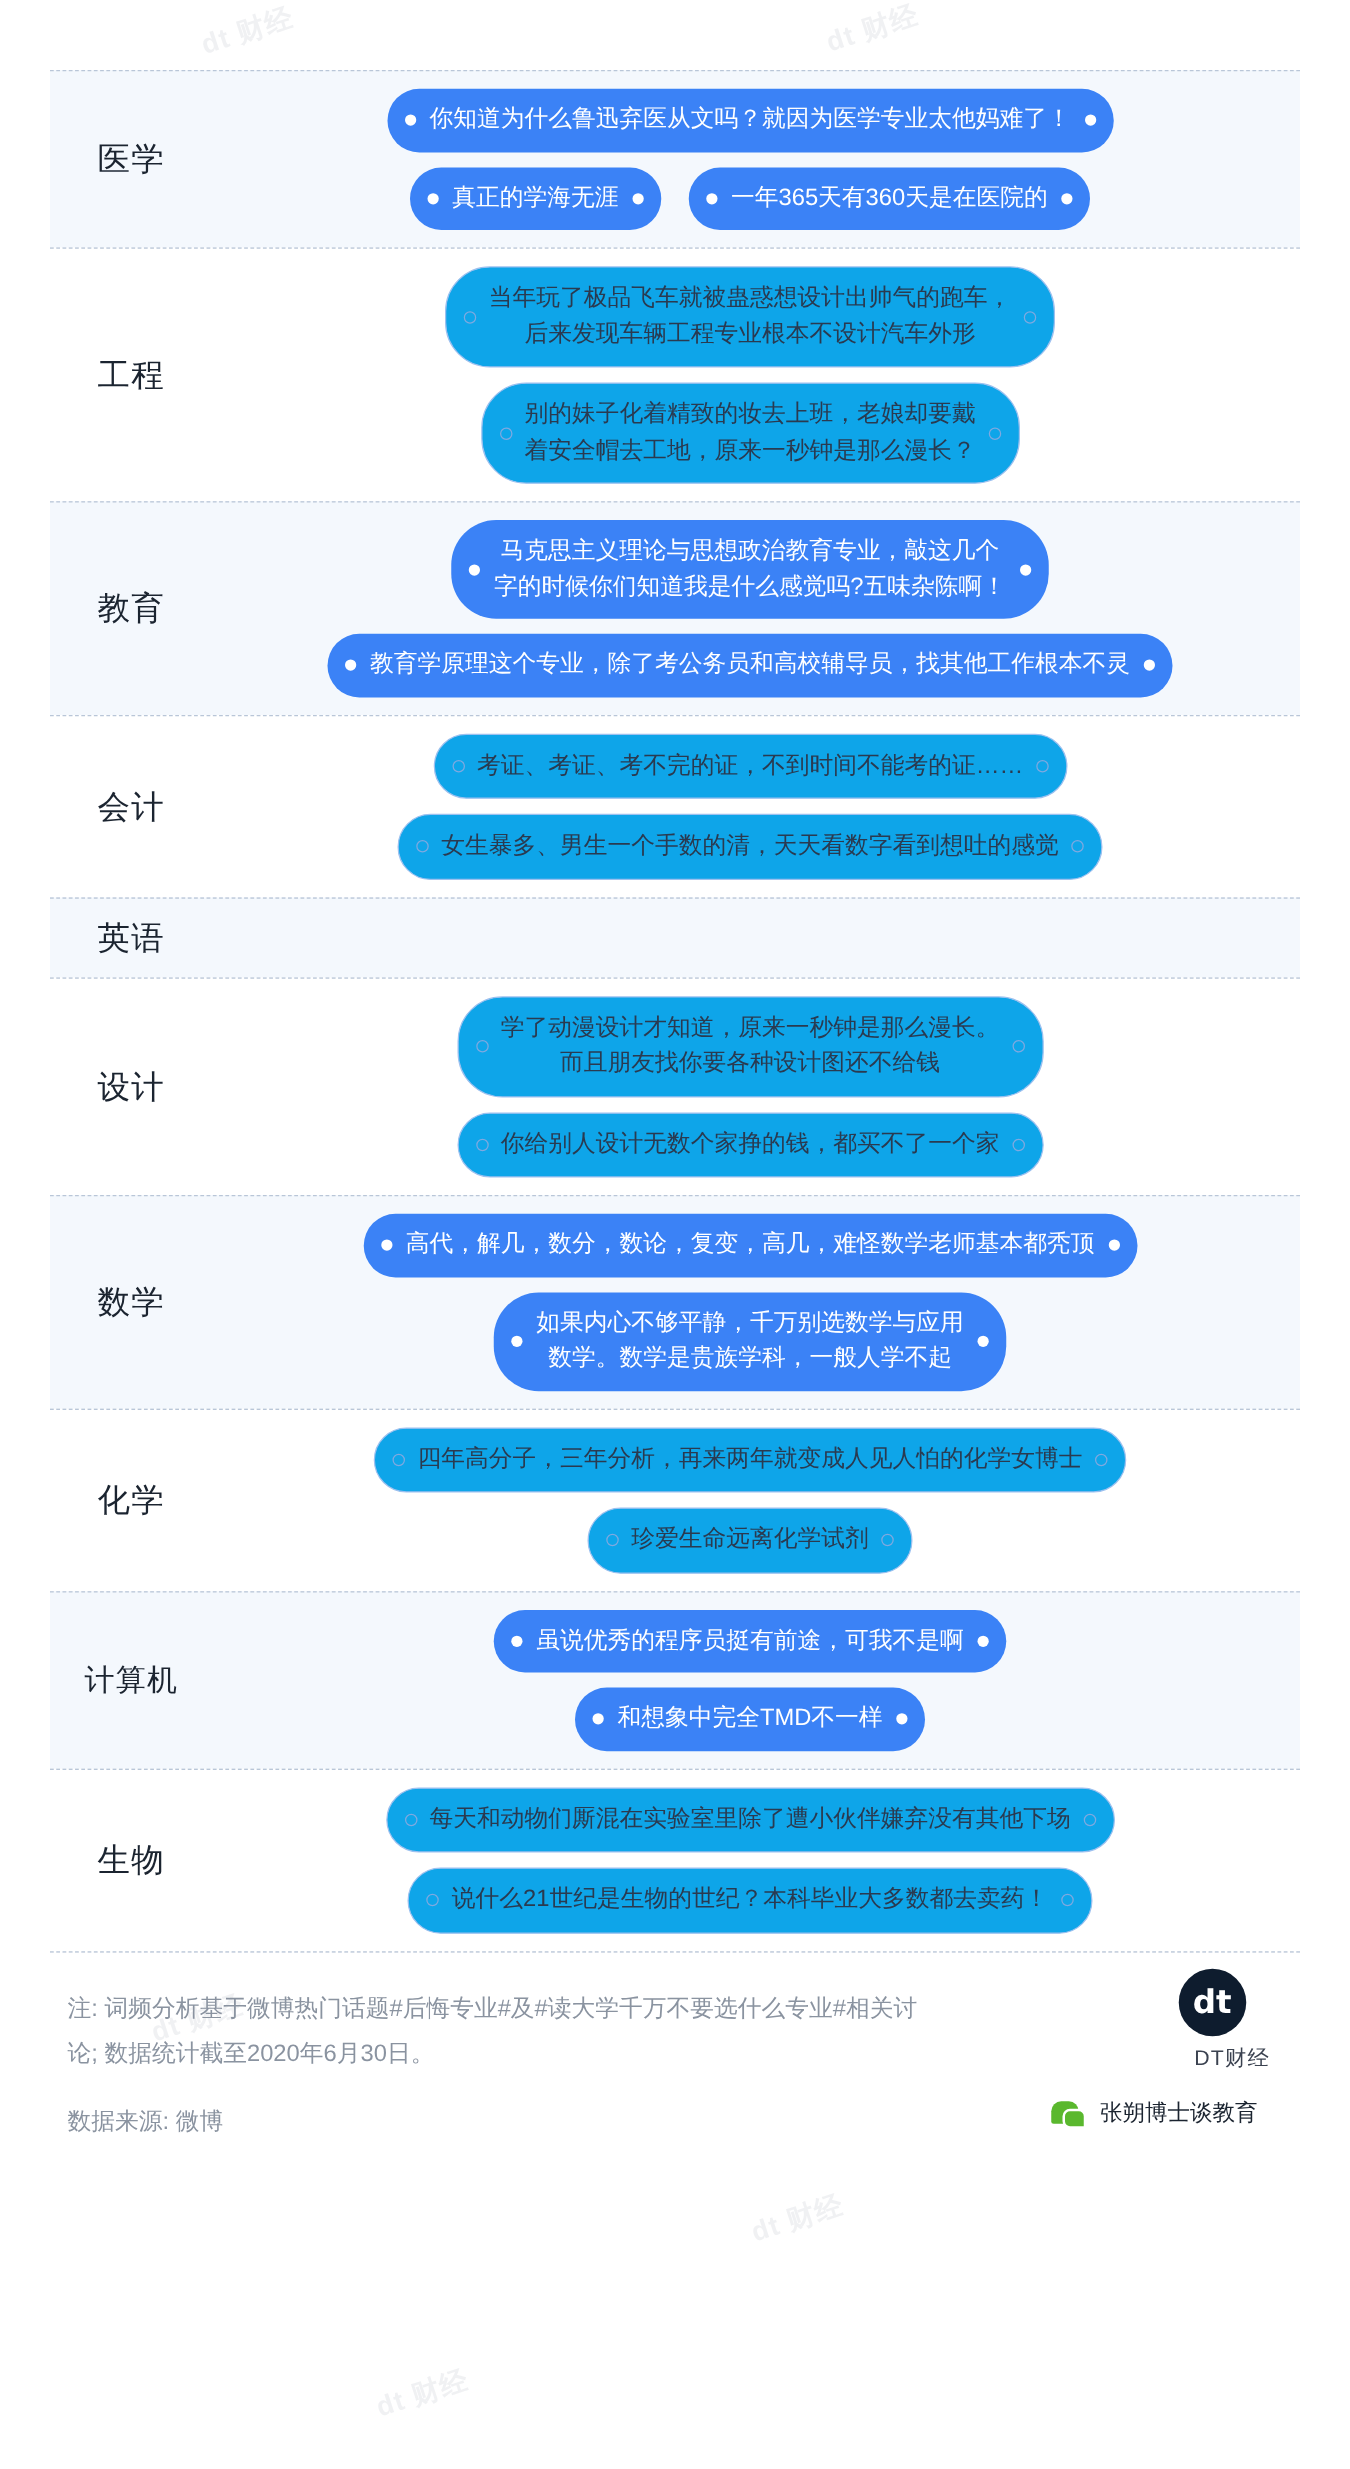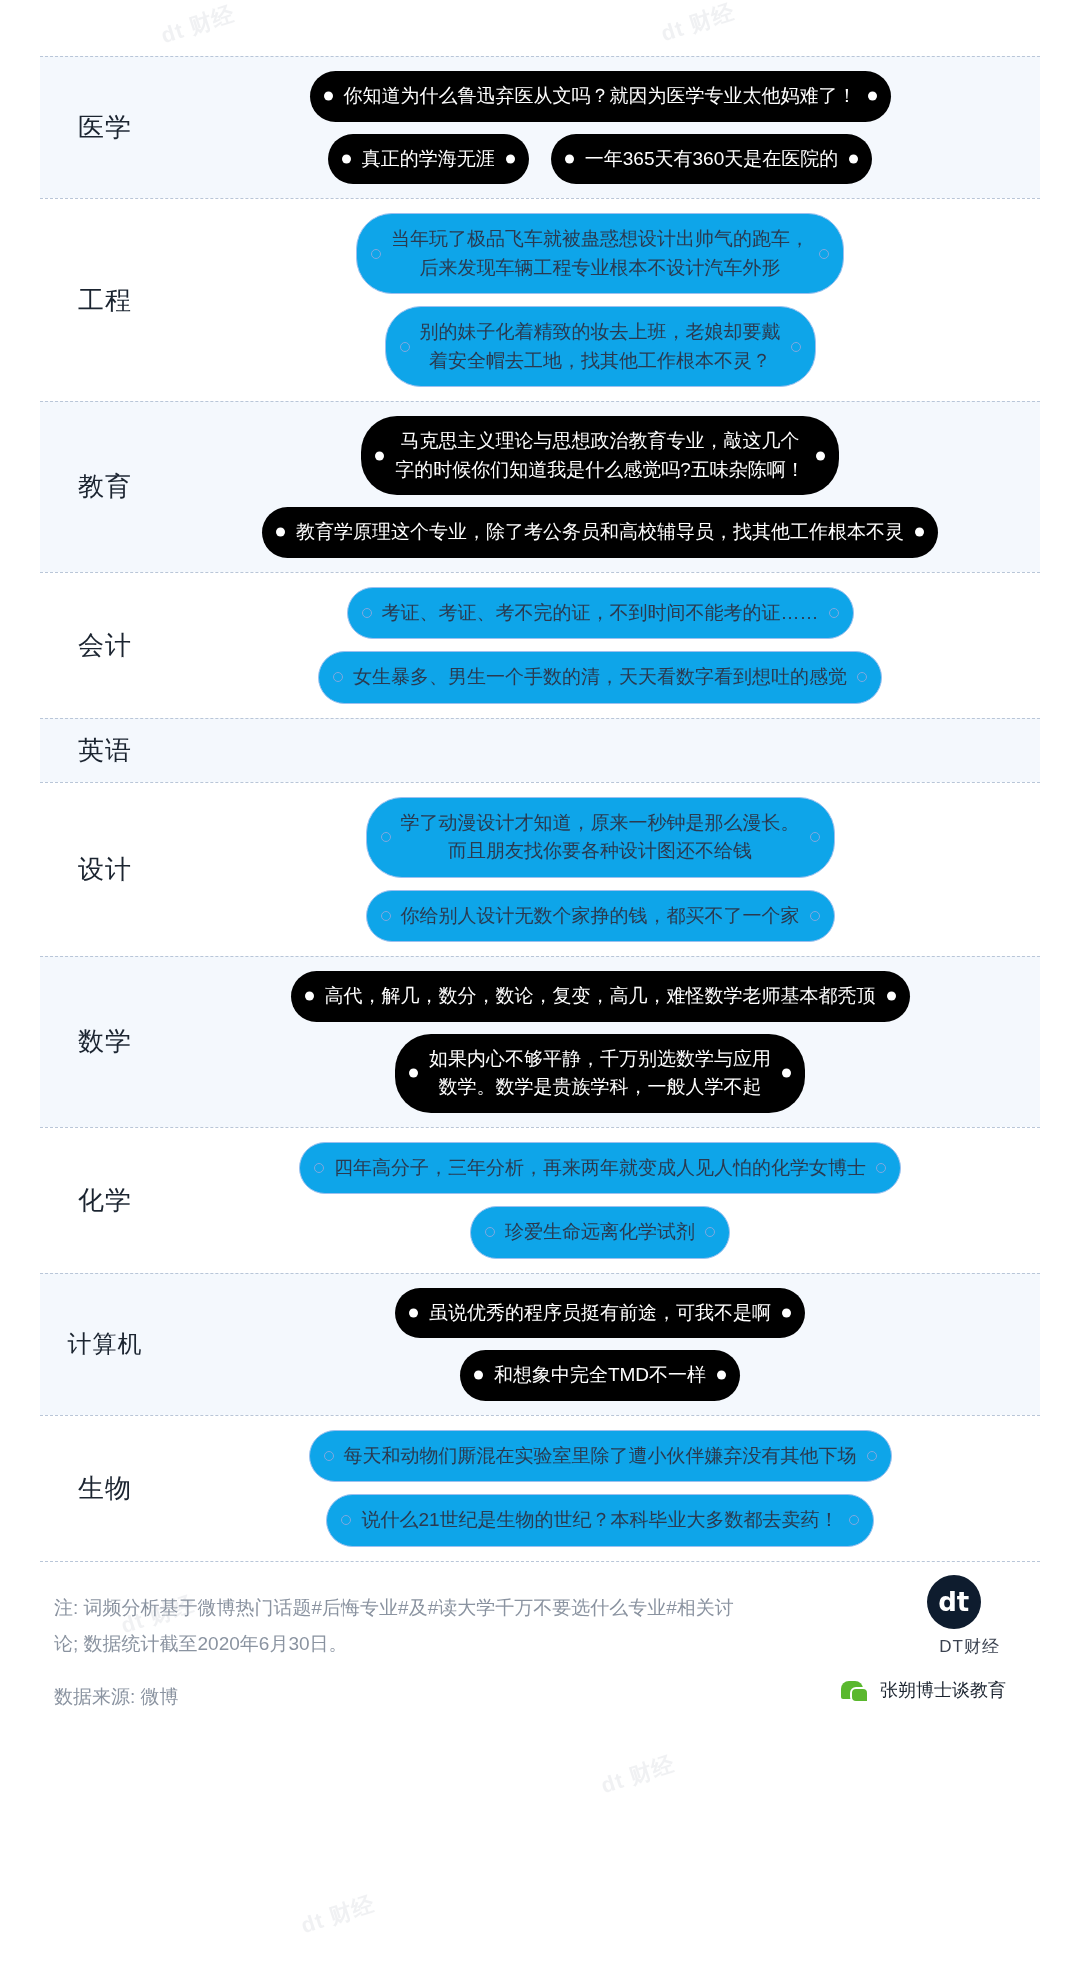--- a/index.html
+++ b/index.html
@@ -106,21 +106,21 @@
     border-radius: 36px;
     padding: 11px 34px;
     font-size: 19px;
     line-height: 1.5;
     box-sizing: border-box;
     max-width: 760px;
     text-align: center;
     white-space: pre-line;
   }
   .bubble.filled {
-    background: #000000;
+    background: #3b82f6;
     color: #ffffff;
   }
   .bubble.outline {
     background: #0ea5e9;
     color: #2a3a50;
     border: 1.5px solid #9cc0ef;
   }
   
   .bubble .dot {
     position: absolute;
@@ -163,21 +163,21 @@
     line-height: 1.9;
     max-width: 700px;
   }
   .source {
     font-size: 19px;
     color: #8a93a0;
     margin-top: 22px;
   }
   .brand {
     position: absolute;
-    right: 40px;
+    right: 24px;
     bottom: 52px;
     text-align: center;
   }
   .brand-logo {
     width: 54px;
     height: 54px;
     border-radius: 50%;
     background: #0e1c2e;
     color: #ffffff;
     font-size: 26px;
@@ -266,21 +266,21 @@
       </div>
       <div class="row">
         <div class="row-label">工程</div>
         <div class="bubbles">
           <div class="pair">
             <div class="bubble outline"><span class="dot l"></span><span>当年玩了极品飞车就被蛊惑想设计出帅气的跑车，
 后来发现车辆工程专业根本不设计汽车外形</span><span class="dot r"></span></div>
           </div>
           <div class="pair">
             <div class="bubble outline"><span class="dot l"></span><span>别的妹子化着精致的妆去上班，老娘却要戴
-着安全帽去工地，找其他工作根本不灵？</span><span class="dot r"></span></div>
+着安全帽去工地，原来一秒钟是那么漫长？</span><span class="dot r"></span></div>
           </div>
         </div>
       </div>
       <div class="row">
         <div class="row-label">教育</div>
         <div class="bubbles">
           <div class="pair">
             <div class="bubble filled"><span class="dot l"></span><span>马克思主义理论与思想政治教育专业，敲这几个
 字的时候你们知道我是什么感觉吗?五味杂陈啊！</span><span class="dot r"></span></div>
           </div>

